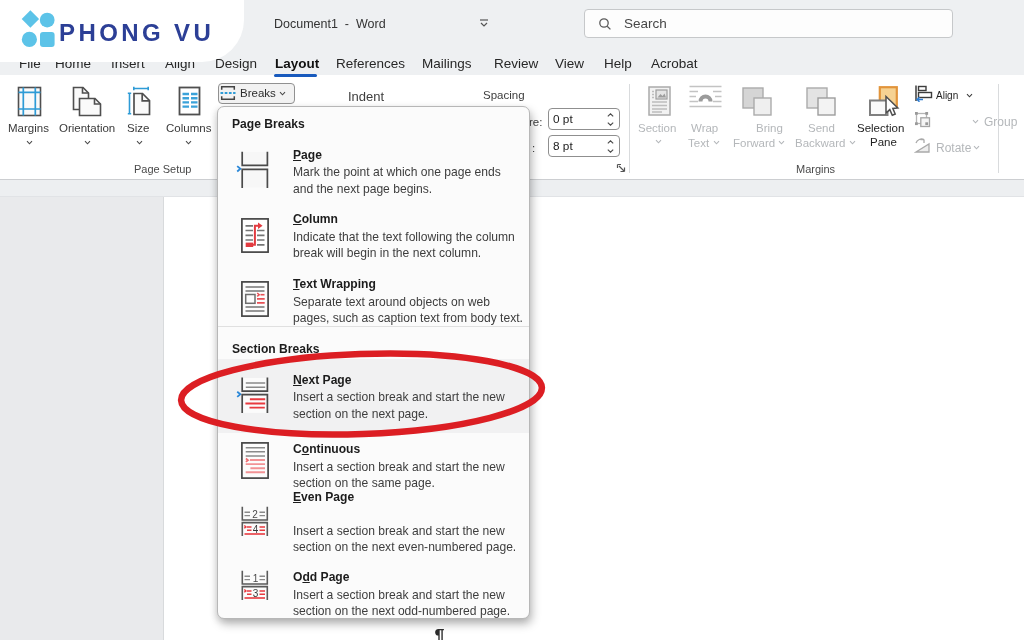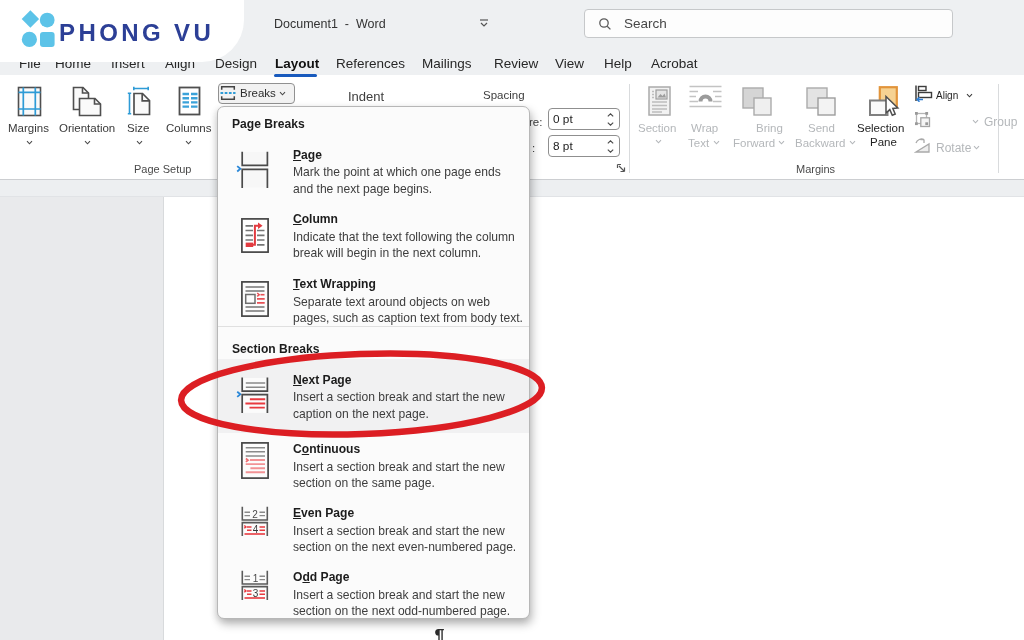--- a/index.html
+++ b/index.html
@@ -254,21 +254,21 @@
   <rect x="6.5" y="2" width="24.6" height="13" fill="#fbfbfb" stroke="none"></rect>
   <path d="M6.2 1.6 V15.1 H31.4 V1.6" fill="none" stroke="#4a4a4a" stroke-width="1.7"></path>
   <path d="M9.8 6.9 H29.2 M9.8 11.2 H29.2" stroke="#8a8a8a" stroke-width="1.5"></path>
   <path d="M1.2 15.7 L4.4 18.3 L1.2 20.9" fill="none" stroke="#2b88d8" stroke-width="1.8"></path>
   <rect x="6.5" y="18.9" width="24.6" height="18" fill="#fbfbfb" stroke="none"></rect>
   <path d="M6.2 37 V18.7 H31.4 V37" fill="none" stroke="#4a4a4a" stroke-width="1.7"></path>
   <path d="M13.9 23.3 H29.2 M9.4 27.5 H29.2 M13.5 31.6 H28.8" stroke="#e8393f" stroke-width="1.9"></path>
 </svg>
 <div class="mtitle" style="left:293px;top:372.5px"><u>N</u>ext Page</div>
 <div class="mdesc" style="left:293px;top:390px">Insert a section break and start the new</div>
-<div class="mdesc" style="left:293px;top:406.5px">caption on the next page.</div>
+<div class="mdesc" style="left:293px;top:406.5px">section on the next page.</div>
 
 <svg class="abs" style="left:241px;top:441.5px" width="28" height="37" viewBox="0 0 28 37">
   <rect x="0.9" y="0.9" width="26.2" height="35.2" fill="#fcfcfc" stroke="#454545" stroke-width="1.7"></rect>
   <path d="M4.7 5.7 H24 M4.7 9.8 H24 M4.7 13.9 H24" stroke="#8a8a8a" stroke-width="1.5"></path>
   <path d="M4.9 16.5 L7 18.2 L4.9 19.9" fill="none" stroke="#ef6a6f" stroke-width="1.7"></path>
   <path d="M8.9 18 H24 M4.7 22.1 H24 M9.4 26.2 H24 M4.7 30.3 H24" stroke="#f29295" stroke-width="1.9"></path>
 </svg>
 <div class="mtitle" style="left:293px;top:442px">C<u>o</u>ntinuous</div>
 <div class="mdesc" style="left:293px;top:459.5px">Insert a section break and start the new</div>
 <div class="mdesc" style="left:293px;top:476px">section on the same page.</div>
@@ -276,21 +276,21 @@
 <svg class="abs" style="left:241px;top:505px" width="28" height="33" viewBox="0 0 28 33">
   <path d="M1.3 1.8 V15 H26.3 V1.8" fill="none" stroke="#5a5a5a" stroke-width="1.6"></path>
   <path d="M3.5 7.3 H9 M3.5 10.6 H9 M18.5 7.3 H24 M18.5 10.6 H24" stroke="#8a8a8a" stroke-width="1.4"></path>
   <text x="11.3" y="12.6" font-family="Liberation Sans" font-size="10" fill="#4a4a4a">2</text>
   <path d="M1.3 31 V17.6 H26.3 V31" fill="none" stroke="#5a5a5a" stroke-width="1.6"></path>
   <path d="M3.3 20.5 L5 21.9 L3.3 23.3" fill="none" stroke="#e8393f" stroke-width="1.4"></path>
   <path d="M6 21.9 H10.5 M18.5 21.9 H24 M6 25.2 H10.5 M18.5 25.2 H24" stroke="#e8393f" stroke-width="1.5"></path>
   <path d="M3.5 29 H24" stroke="#e8393f" stroke-width="1.6"></path>
   <text x="11.8" y="28" font-family="Liberation Sans" font-size="10" fill="#3a3a3a">4</text>
 </svg>
-<div class="mtitle" style="left:293px;top:506px"><u>E</u>ven Page</div>
+<div class="mtitle" style="left:293px;top:490px"><u>E</u>ven Page</div>
 <div class="mdesc" style="left:293px;top:523.5px">Insert a section break and start the new</div>
 <div class="mdesc" style="left:293px;top:540px">section on the next even-numbered page.</div>
 
 <svg class="abs" style="left:241px;top:569px" width="28" height="33" viewBox="0 0 28 33">
   <path d="M1.3 1.8 V15 H26.3 V1.8" fill="none" stroke="#5a5a5a" stroke-width="1.6"></path>
   <path d="M3.5 7.3 H9 M3.5 10.6 H9 M18.5 7.3 H24 M18.5 10.6 H24" stroke="#8a8a8a" stroke-width="1.4"></path>
   <text x="11.8" y="12.6" font-family="Liberation Sans" font-size="10" fill="#4a4a4a">1</text>
   <path d="M1.3 31 V17.6 H26.3 V31" fill="none" stroke="#5a5a5a" stroke-width="1.6"></path>
   <path d="M3.3 20.5 L5 21.9 L3.3 23.3" fill="none" stroke="#e8393f" stroke-width="1.4"></path>
   <path d="M6 21.9 H10.5 M18.5 21.9 H24 M6 25.2 H10.5 M18.5 25.2 H24" stroke="#e8393f" stroke-width="1.5"></path>

